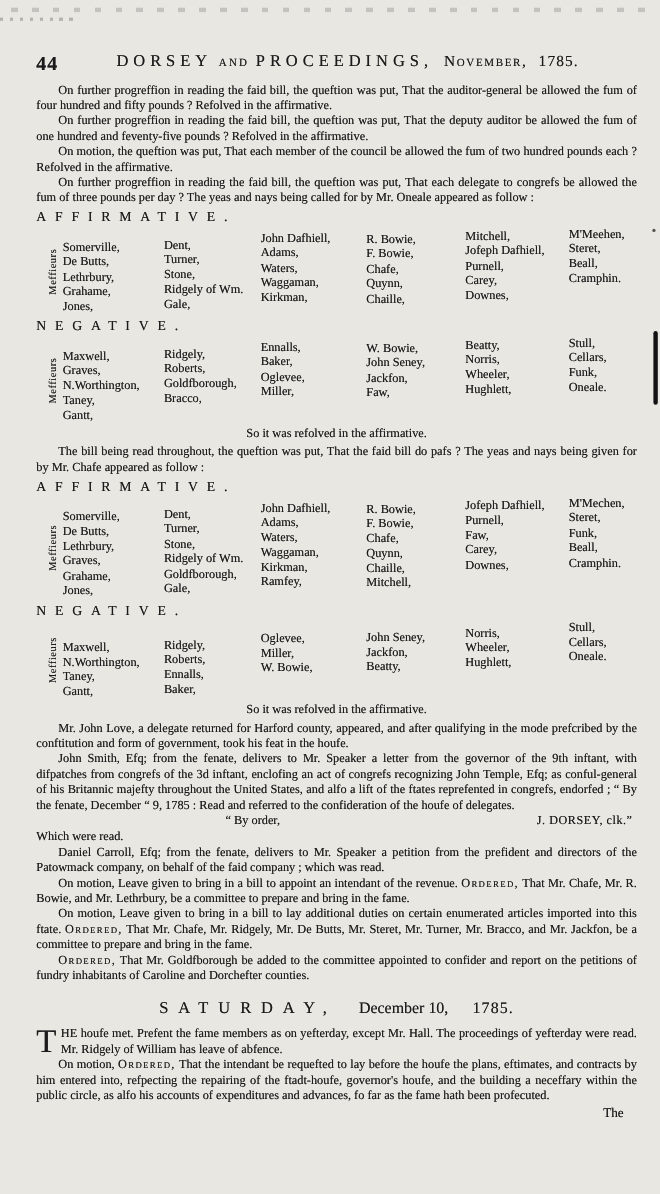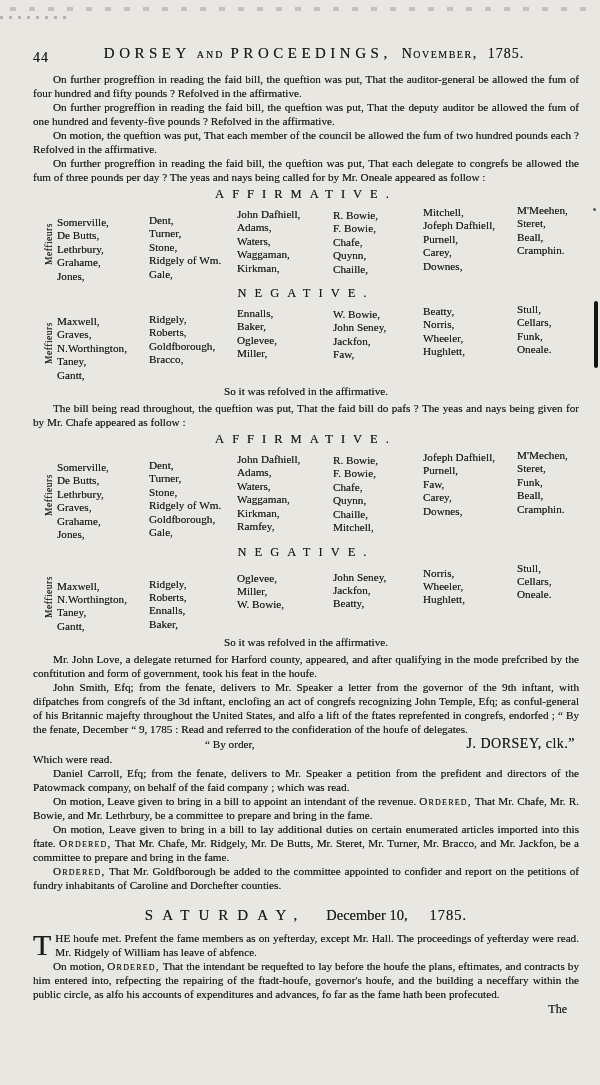--- a/index.html
+++ b/index.html
@@ -8,35 +8,35 @@
     background:#e9e7e2;
     font-family:"Liberation Serif","DejaVu Serif",serif;
     color:#1b1b1b;
   }
   .page{position:absolute;inset:0}
   .content{position:absolute;left:33px;top:44px;width:546px}
   .txt{text-shadow:0 0 .5px rgba(25,25,25,.65)}
 
   
   .hdr{display:flex;align-items:baseline;margin-bottom:4px}
-  .pagenum{font-size:14px;font-weight:normal;letter-spacing:1px;transform:translateY(4px)}
+  .pagenum{font-size:18px;font-weight:bold;letter-spacing:1px;transform:translateY(4px)}
   .htitle{flex:1;text-align:center;white-space:nowrap}
   .t-caps{font-size:15px;letter-spacing:4.5px}
   .t-and{font-size:10px;letter-spacing:2px;margin:0 2px}
   .t-month{font-size:14px;font-variant:small-caps;letter-spacing:1.5px;margin-left:6px}
   .t-year{font-size:14px;letter-spacing:1px;margin-left:6px}
 
   
   .par{font-size:11.2px;line-height:14px;text-align:justify;text-indent:20px;margin:0}
   .par.first{margin-top:10px}
   .par.noindent{text-indent:0}
   .sc{font-variant:small-caps;letter-spacing:1.2px}
 
   
-  .vote-head{text-align:center;font-size:12.5px;letter-spacing:8px;margin:3px 0 1px;white-space:nowrap}
+  .vote-head{font-size:12.5px;letter-spacing:8px;margin:3px 0 1px;white-space:nowrap}
   .vote-table{position:relative;display:flex;padding-left:24px;margin:2px 0 3px}
   .messieurs{
     position:absolute;left:-14px;top:50%;width:60px;text-align:center;
     transform:translateY(-50%) rotate(-90deg);
     font-size:9.5px;letter-spacing:.5px;white-space:nowrap
   }
   .vc{font-size:11.2px;line-height:13.4px}
   .vc:nth-child(2){width:92px;margin-top:12px}
   .vc:nth-child(3){width:88px;margin-top:10px}
   .vc:nth-child(4){width:96px;margin-top:4px}
@@ -47,21 +47,21 @@
   .t-neg2 .vc:nth-child(3){margin-top:16px}
   .t-neg2 .vc:nth-child(4){margin-top:10px}
   .t-neg2 .vc:nth-child(5){margin-top:9px}
   .t-neg2 .vc:nth-child(6){margin-top:5px}
   .vname{white-space:nowrap}
 
   .resolved{text-align:center;font-size:11.2px;margin:3px 0 4px}
 
   .byorder{display:flex;align-items:baseline;font-size:11.2px;line-height:15px}
   .byorder .bo{margin-left:172px}
-  .byorder .sig{margin-left:auto;margin-right:4px;font-size:14px;letter-spacing:.5px}
+  .byorder .sig{margin-left:auto;margin-right:4px;font-size:11px;letter-spacing:.5px}
 
   .adjourn{text-align:center;font-size:11.2px;margin:7px 0 9px}
 
   .sat-head{text-align:center;margin:14px 0 7px;white-space:nowrap}
   .sat-day{font-size:15px;letter-spacing:9px}
   .sat-rest{font-size:14.5px;margin-left:16px}
   .sat-year{font-size:14.5px;margin-left:18px;letter-spacing:1px}
 
   .dropcap{float:left;font-size:30px;line-height:25px;padding:1px 4px 0 0}
 

